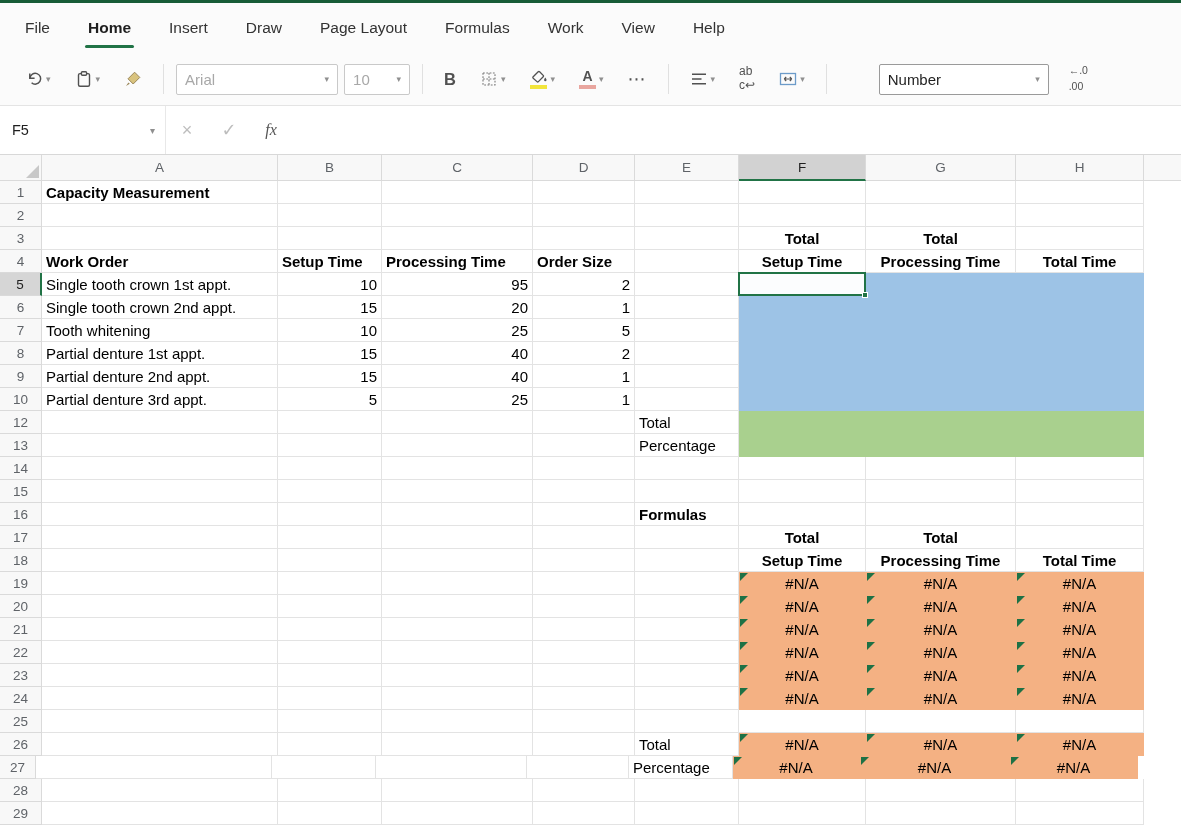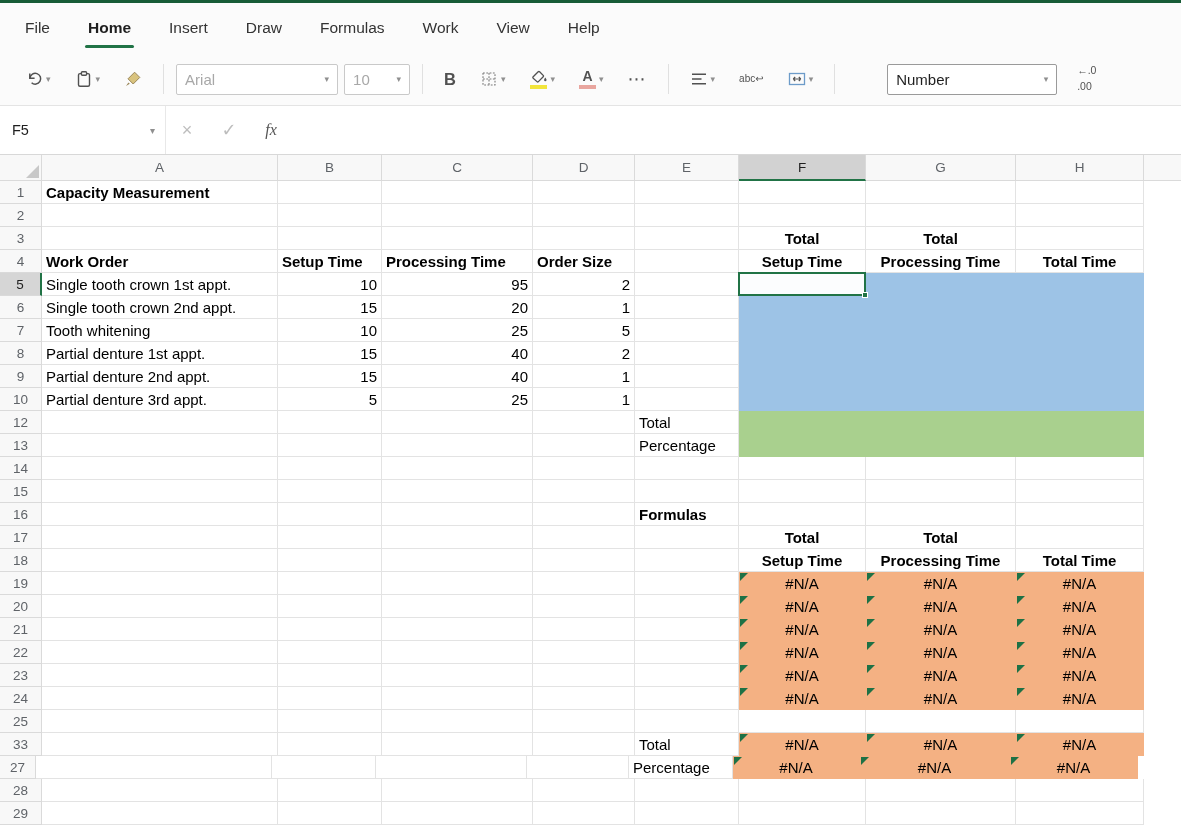--- a/index.html
+++ b/index.html
@@ -27,21 +27,21 @@
   .font-combo { width: 162px; }
   .size-combo { width: 66px; }
   .number-combo { width: 170px; color: #1f1f1f; border-color: #9a9a9a; margin-left: 40px; }
   .bold-btn { font-weight: 700; font-size: 16.5px; color: #515151; }
   .color-stack { display: flex; flex-direction: column; align-items: center; justify-content: center; }
   .color-bar { width: 17px; height: 4px; margin-top: 2px; }
   .bar-yellow { background: #F2E53B; }
   .bar-red { background: #E9A69F; }
   .a-glyph { font-size: 14px; font-weight: 700; color: #515151; line-height: 1; }
   .more-btn { font-size: 18px; letter-spacing: 1px; }
-  .wrap-icon { display: flex; flex-direction: row; font-size: 10px; line-height: 1.15; color: #515151; align-items: flex-start; }
+  .wrap-icon { display: flex; flex-direction: column; font-size: 12px; line-height: 1.15; color: #515151; align-items: flex-start; }
   .dec-stack { display: flex; flex-direction: column; font-size: 10.5px; color: #515151; line-height: 1.5; margin-left: 14px; flex: none; }
 
   
   .formula-bar { height: 49px; display: flex; align-items: stretch; background: #fff; border-bottom: 1px solid #D8D8D8; }
   .name-box { width: 166px; display: flex; align-items: center; justify-content: space-between; padding: 0 10px 0 12px; font-size: 14.5px; color: #1f1f1f; border-right: 1px solid #E8E8E8; }
   .name-box .chev { font-size: 10px; }
   .fb-icon { width: 42px; display: flex; align-items: center; justify-content: center; font-size: 18px; color: #BDBDBD; }
   .fx { font-family: "Liberation Serif", serif; font-style: italic; font-size: 16px; color: #555; }
   .formula-input { flex: 1; }
 
@@ -66,20 +66,21 @@
 </head>
 <body>
 
 <div class="top-strip"></div>
 
 <div class="menu-bar">
     <div class="menu-item">File</div>
     <div class="menu-item active">Home</div>
     <div class="menu-item">Insert</div>
     <div class="menu-item">Draw</div>
+    <div class="menu-item">Page Layout</div>
     <div class="menu-item">Formulas</div>
     <div class="menu-item">Work</div>
     <div class="menu-item">View</div>
     <div class="menu-item">Help</div>
   </div>
 
 <div class="toolbar">
   <div class="tool-btn">
     <svg width="18" height="18" viewBox="0 0 18 18">
         <path d="M4.8 3.4v4.8h4.8" fill="none" stroke="#515151" stroke-width="1.5"></path>
@@ -477,21 +478,21 @@
       <div class="cell" style="width: 104px; height: 23px;"></div>
       <div class="cell" style="width: 151px; height: 23px;"></div>
       <div class="cell" style="width: 102px; height: 23px;"></div>
       <div class="cell" style="width: 104px; height: 23px;"></div>
       <div class="cell" style="width: 127px; height: 23px;"></div>
       <div class="cell" style="width: 150px; height: 23px;"></div>
       <div class="cell" style="width: 128px; height: 23px;"></div>
       <div class="row-filler"></div>
     </div>
     <div class="grid-row">
-      <div class="hdr row-hdr" style="width: 42px; height: 23px;">33</div>
+      <div class="hdr row-hdr" style="width: 42px; height: 23px;">26</div>
       <div class="cell" style="width: 236px; height: 23px;"></div>
       <div class="cell" style="width: 104px; height: 23px;"></div>
       <div class="cell" style="width: 151px; height: 23px;"></div>
       <div class="cell" style="width: 102px; height: 23px;"></div>
       <div class="cell" style="width: 104px; height: 23px;">Total</div>
       <div class="cell al-c err" style="width: 127px; height: 23px; background: rgb(244, 177, 131); border-right-color: rgb(244, 177, 131); border-bottom-color: rgb(244, 177, 131);">#N/A</div>
       <div class="cell al-c err" style="width: 150px; height: 23px; background: rgb(244, 177, 131); border-right-color: rgb(244, 177, 131); border-bottom-color: rgb(244, 177, 131);">#N/A</div>
       <div class="cell al-c err" style="width: 128px; height: 23px; background: rgb(244, 177, 131); border-right-color: rgb(244, 177, 131); border-bottom-color: rgb(244, 177, 131);">#N/A</div>
       <div class="row-filler"></div>
     </div>

